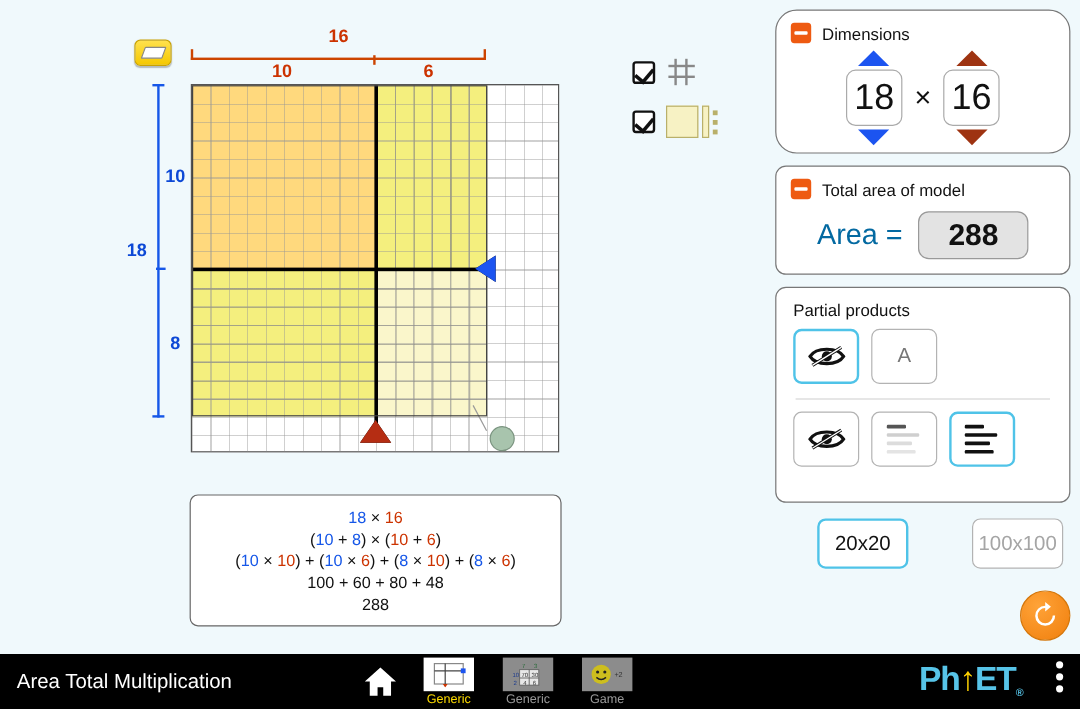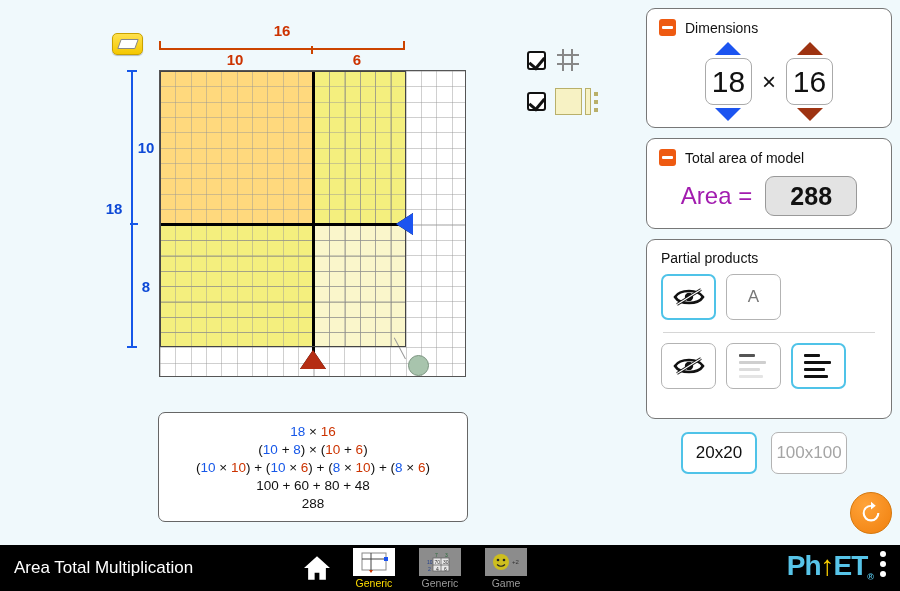--- a/index.html
+++ b/index.html
@@ -104,38 +104,38 @@
   .hr{ height:1px;background:#d6d6d6; }
 
   .eye-slash{ width:34px;height:24px; position:relative; }
 
   .lines-icon{ width:30px;height:24px;display:flex;flex-direction:column;justify-content:center;gap:3.5px;}
   .lines-icon i{ display:block;height:4px;border-radius:1px;}
 
   .size-btn{ width:76px;height:42px;border:1px solid #b3b3b3;border-radius:7px;background:#fff;
     display:flex;align-items:center;justify-content:center;font-size:17px;color:#111;cursor:pointer;}
   .size-btn.sel{ border:2px solid #4FC3E8; }
-  .size-btn.off{ color:#a5a5a5; }
+  .size-btn.off{ color:#a5a5a5;margin-left:39px; }
 
   .reset-btn{ position:absolute; left:850px; top:492px; width:42px;height:42px;border-radius:50%;
     background:radial-gradient(circle at 35% 30%, #FFA338, #F07F0D);
     border:1px solid #d4760a; display:flex;align-items:center;justify-content:center;cursor:pointer;}
 
   
   #navbar{ position:absolute; left:0; bottom:0; width:900px; height:46px; background:#000;
     display:flex; align-items:center; }
   #sim-title{ color:#fff; font-size:17px; margin-left:14px; }
   .navtabs{ position:absolute; left:300px; bottom:0; height:46px; display:flex; align-items:center; gap:14px;}
   .home-btn{ width:34px;height:34px; display:flex;align-items:center;justify-content:center;cursor:pointer;}
   .tabitem{ width:52px; display:flex;flex-direction:column;align-items:center;gap:1px;cursor:pointer;}
   .tabitem .thumb{ width:42px;height:28px;background:#8c8c8c;display:flex;align-items:center;justify-content:center;}
   .tabitem.active .thumb{ background:#fff; }
   .tabitem .cap{ font-size:10.5px;color:#9a9a9a; }
   .tabitem.active .cap{ color:#FFDD00; }
-  #phet-logo{ position:absolute; right:27px; bottom:9px; font-size:28px; font-weight:bold;
+  #phet-logo{ position:absolute; right:48px; bottom:9px; font-size:28px; font-weight:bold;
     letter-spacing:-1px; color:#57C4E8; }
   #phet-logo .y{ color:#FFD200; }
   #phet-logo .reg{ font-size:9px; vertical-align:bottom; }
   #kebab{ position:absolute; right:14px; bottom:14px; display:flex;flex-direction:column;gap:4px;cursor:pointer;}
   #kebab i{ width:6px;height:6px;border-radius:50%;background:#fff;display:block;}
 </style>
 </head>
 <body>
 
 <div id="stage">
@@ -202,21 +202,21 @@
   </div>
 
   <div id="calc-box">
       <div class="line"><span class="b">18</span><span> × </span><span class="r">16</span></div>
       <div class="line"><span>(</span><span class="b">10</span><span> + </span><span class="b">8</span><span>) × (</span><span class="r">10</span><span> + </span><span class="r">6</span><span>)</span></div>
       <div class="line"><span>(</span><span class="b">10</span><span> × </span><span class="r">10</span><span>) + (</span><span class="b">10</span><span> × </span><span class="r">6</span><span>) + (</span><span class="b">8</span><span> × </span><span class="r">10</span><span>) + (</span><span class="b">8</span><span> × </span><span class="r">6</span><span>)</span></div>
       <div class="line"><span>100 + 60 + 80 + 48</span></div>
       <div class="line"><span>288</span></div>
     </div>
 
-  <div class="panel" style="left:646px;top:8px;width:246px;height:120px;padding:10px 12px;">
+  <div class="panel" style="left:646px;top:8px;width:246px;height:120px;padding:10px 12px;border-radius:18px;">
     <div class="panel-title">
       <span class="collapse-btn">
           <i></i>
         </span>
       <span>Dimensions</span>
     </div>
     <div class="picker" style="justify-content:center;margin-top:6px;">
       <div class="spin-col">
         <span class="spin-tri up-blue"></span>
         <span class="num-box">18</span>
@@ -232,21 +232,21 @@
   </div>
 
   <div class="panel" style="left:646px;top:138px;width:246px;height:91px;padding:10px 12px;">
     <div class="panel-title">
       <span class="collapse-btn">
           <i></i>
         </span>
       <span>Total area of model</span>
     </div>
     <div style="display:flex;align-items:center;justify-content:center;gap:13px;margin-top:10px;">
-      <span style="font-size:24px;color:#a21caf;text-align:center;">Area =</span>
+      <span style="font-size:24px;color:#0369a1;text-align:center;">Area =</span>
       <span class="area-chip">288</span>
     </div>
   </div>
 
   <div class="panel" style="left:646px;top:239px;width:246px;height:180px;padding:10px 14px;">
     <div class="sec-label">Partial products</div>
     <div class="btn-row" style="margin-top:8px;">
       <div class="opt-btn sel">
         <span class="eye-slash"><svg width="34" height="24" viewBox="0 0 34 24">
               <path d="M3 12 C8 4, 26 4, 31 12 C26 20, 8 20, 3 12 Z" fill="none" stroke="#111" stroke-width="2.6"></path>

